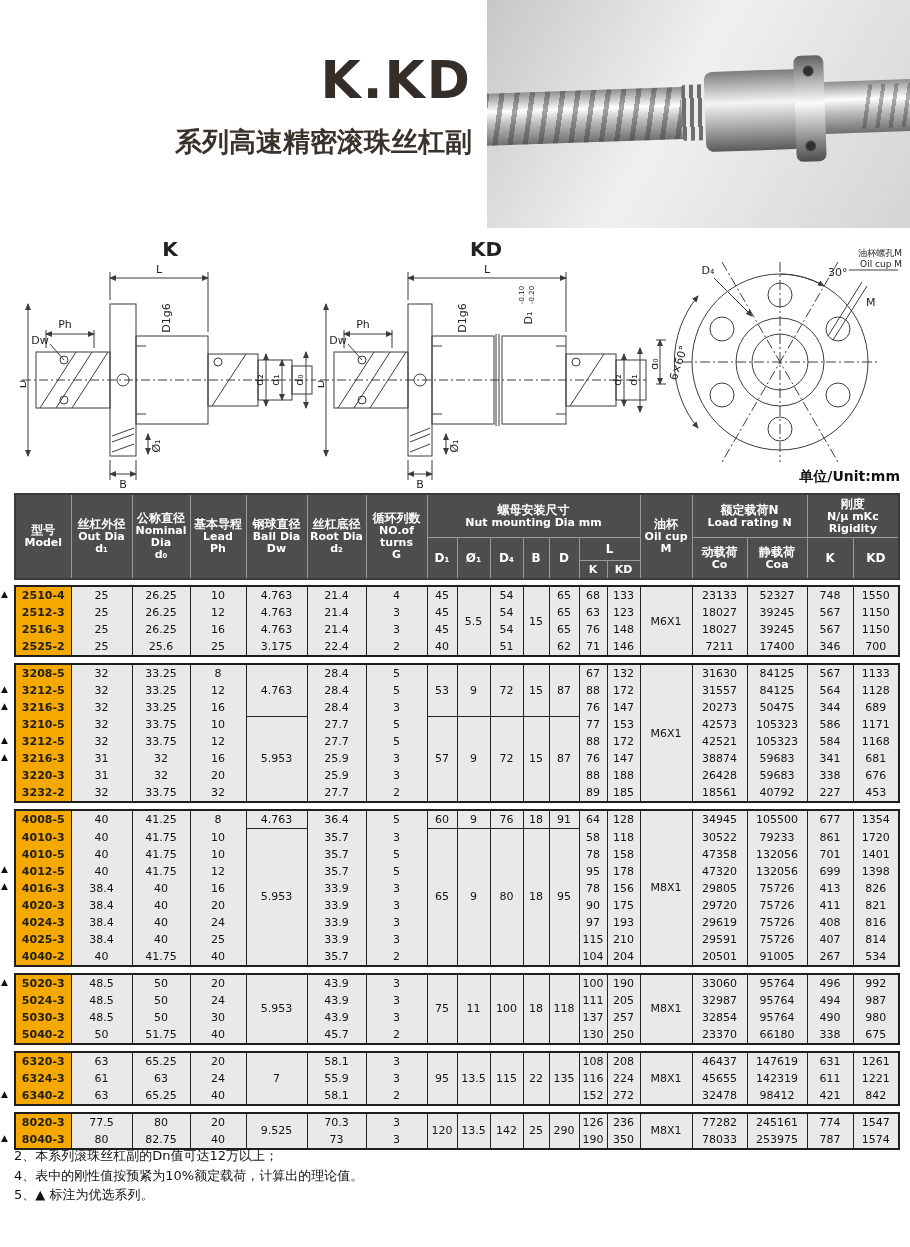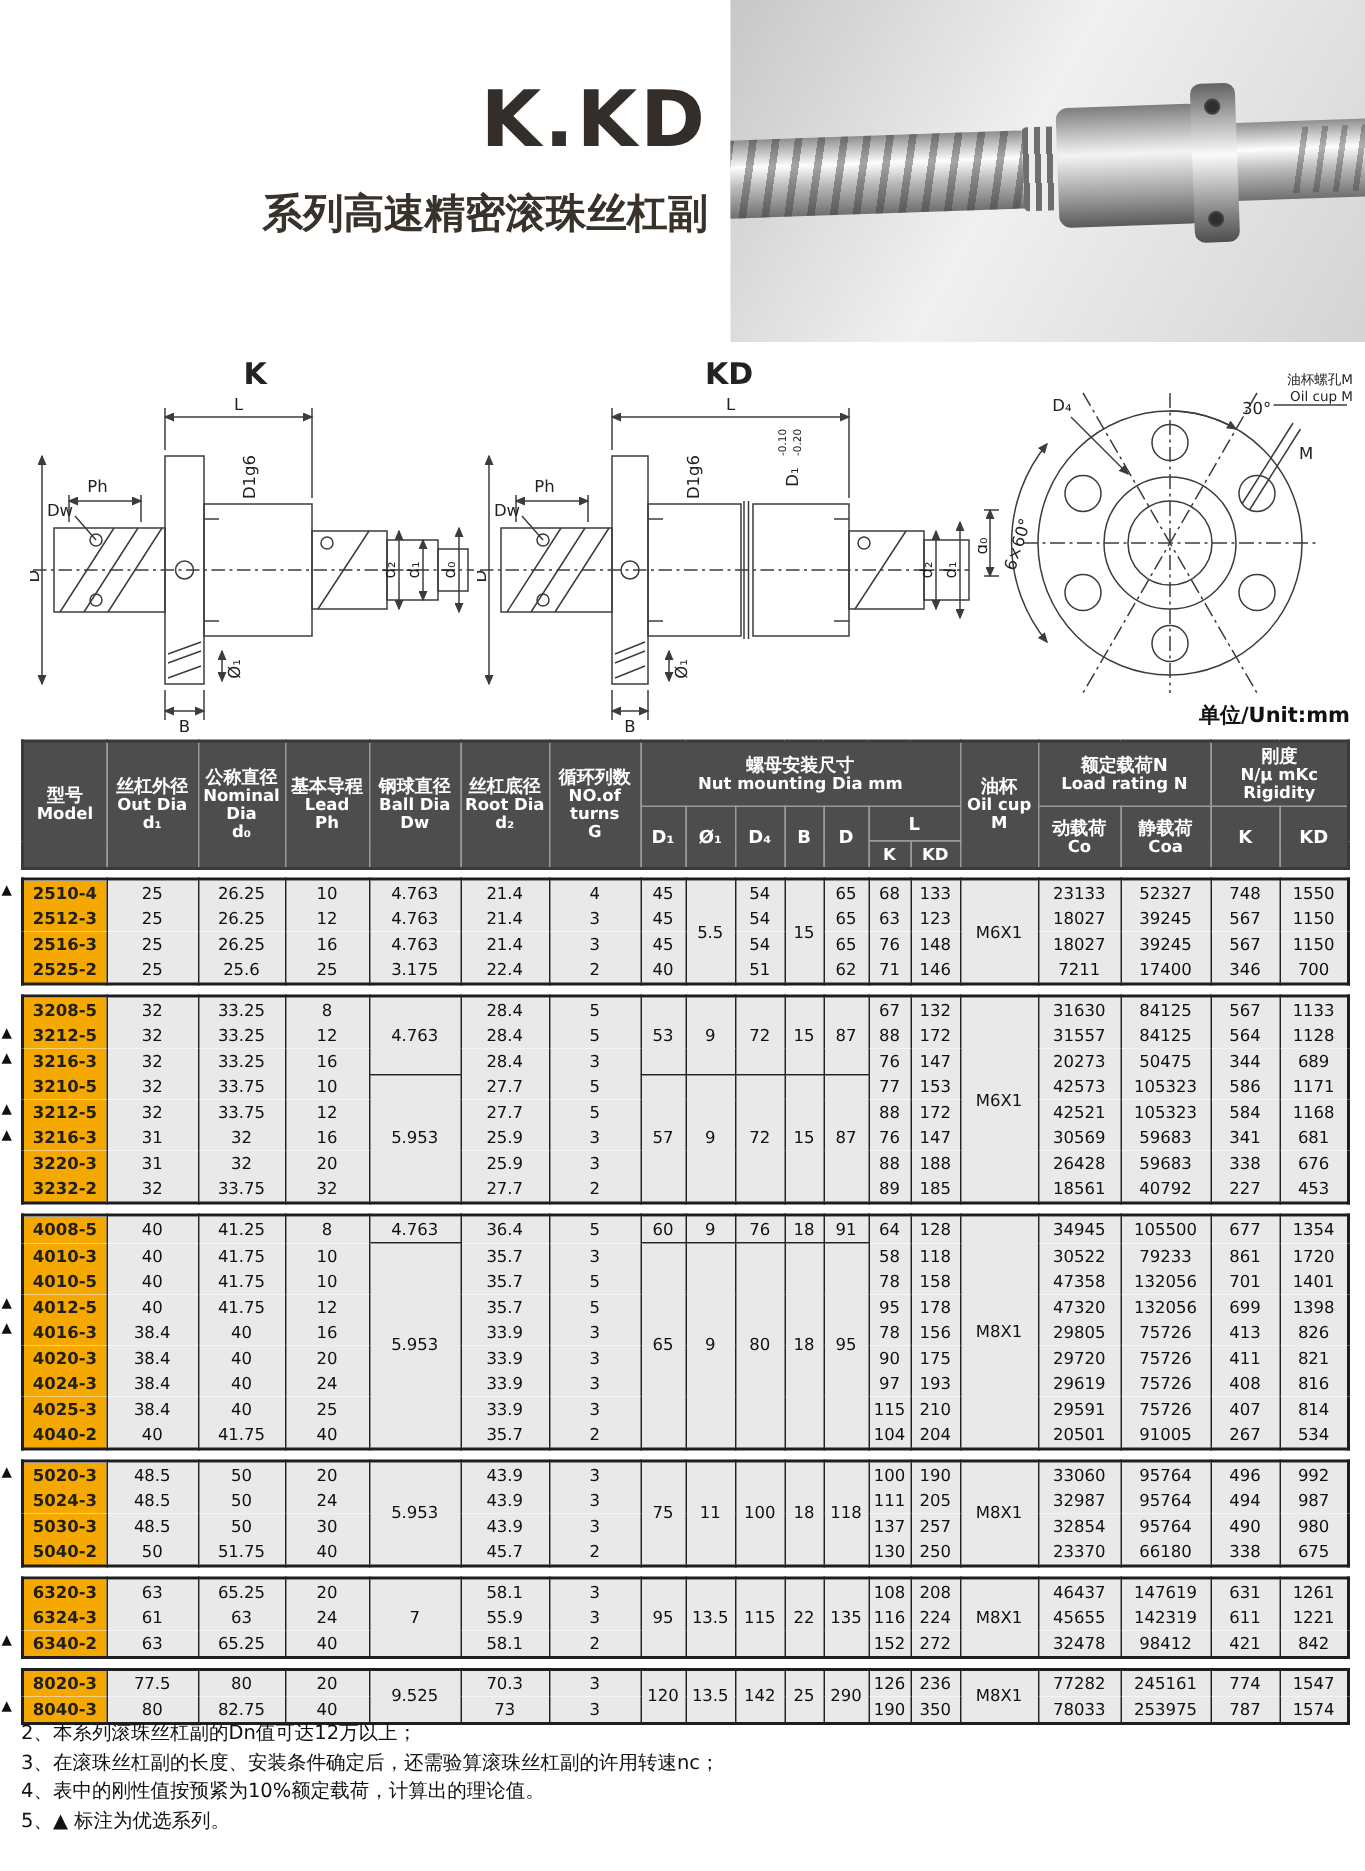--- a/index.html
+++ b/index.html
@@ -580,21 +580,21 @@
               </tr>
               <tr>
                 <td class="model">3216-3</td>
                 <td>31</td>
                 <td>32</td>
                 <td>16</td>
                 <td>25.9</td>
                 <td>3</td>
                 <td>76</td>
                 <td>147</td>
-                <td>30569</td>
+                <td>38874</td>
                 <td>59683</td>
                 <td>341</td>
                 <td>681</td>
               </tr>
               <tr>
                 <td class="model">3220-3</td>
                 <td>31</td>
                 <td>32</td>
                 <td>20</td>
                 <td>25.9</td>
@@ -1020,18 +1020,17 @@
                 <td>1574</td>
               </tr>
             </tbody>
           </table>
         </div>
       </div>
   </div>
 
   <div id="notes">
     <div>2、本系列滚珠丝杠副的Dn值可达12万以上；</div>
-    <div>3、在滚珠丝杠副的长度、安装条件确定后，还需验算滚珠丝杠副的许用转速nc；</div>
     <div>4、表中的刚性值按预紧为10%额定载荷，计算出的理论值。</div>
     <div>5、▲ 标注为优选系列。</div>
   </div>
 
 </div>
 
 </body></html>

